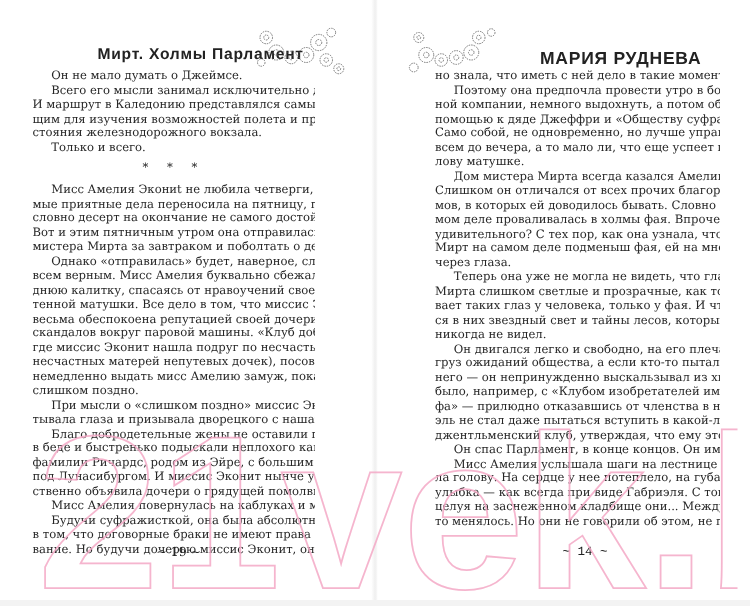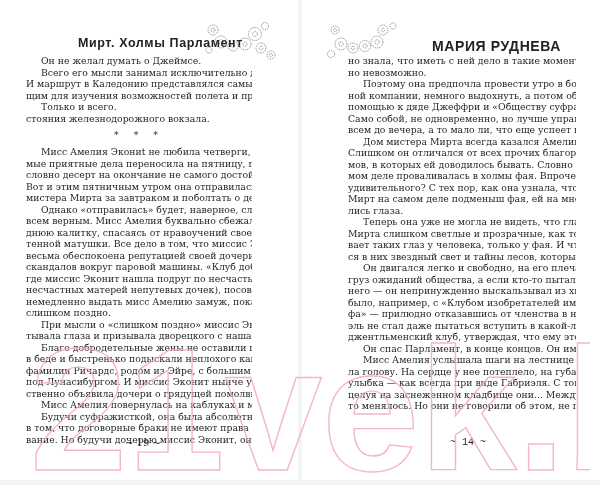--- a/index.html
+++ b/index.html
@@ -59,26 +59,26 @@
           <circle cx="52" cy="12" r="2.4"></circle>
         <circle cx="62" cy="4" r="3.5"></circle>
         <circle cx="58" cy="26" r="5"></circle>
           <circle cx="58" cy="26" r="1.8"></circle>
         <circle cx="68" cy="33" r="4"></circle>
           <circle cx="68" cy="33" r="1.5"></circle>
         <circle cx="6" cy="28" r="3"></circle>
       </g>
     </svg>
     <div class="text">
-      <span class="line indent last">Он не желал думать о Джеймсе.</span>
+      <span class="line indent last">Он не мало думать о Джеймсе.</span>
       <span class="line indent">Всего его мысли занимал исключительно дирижабль.</span>
       <span class="line">И маршрут в Каледонию представлялся самым подходя-</span>
       <span class="line">щим для изучения возможностей полета и проверки со-</span>
+      <span class="line last">стояния железнодорожного вокзала.</span>
       <span class="line indent last">Только и всего.</span>
-      <span class="line last">стояния железнодорожного вокзала.</span>
       <span class="line stars">* * *</span>
       <span class="line indent">Мисс Амелия Экониt не любила четверги, а потому са-</span>
       <span class="line">мые приятные дела переносила на пятницу, приберегая их</span>
       <span class="line">словно десерт на окончание не самого достойного ужина.</span>
       <span class="line">Вот и этим пятничным утром она отправилась навестить</span>
       <span class="line last">мистера Мирта за завтраком и поболтать о делах.</span>
       <span class="line indent">Однако «отправилась» будет, наверное, словом не со-</span>
       <span class="line">всем верным. Мисс Амелия буквально сбежала через за-</span>
       <span class="line">днюю калитку, спасаясь от нравоучений своей достопочт-</span>
       <span class="line">тенной матушки. Все дело в том, что миссис Эконит была</span>
@@ -120,37 +120,38 @@
         <circle cx="52" cy="20" r="6"></circle>
           <circle cx="52" cy="20" r="2.2"></circle>
         <circle cx="58" cy="8" r="5"></circle>
           <circle cx="58" cy="8" r="1.8"></circle>
         <circle cx="68" cy="4" r="3"></circle>
       </g>
     </svg>
     <div class="running-head">МАРИЯ РУДНЕВА</div>
     <div class="text">
       <span class="line">но знала, что иметь с ней дело в такие моменты решитель-</span>
-      <span class="line last">но невозможно.</span>
       <span class="line indent">Поэтому она предпочла провести утро в более прият-</span>
       <span class="line">ной компании, немного выдохнуть, а потом обратиться за</span>
       <span class="line">помощью к дяде Джеффри и «Обществу суфражисток».</span>
       <span class="line">Само собой, не одновременно, но лучше управиться со</span>
       <span class="line">всем до вечера, а то мало ли, что еще успеет прийти в го-</span>
+      <span class="line last">лову матушке.</span>
       <span class="line indent">Дом мистера Мирта всегда казался Амелии убежищем.</span>
       <span class="line">Слишком он отличался от всех прочих благородных до-</span>
       <span class="line">мов, в которых ей доводилось бывать. Словно она в са-</span>
       <span class="line">мом деле проваливалась в холмы фая. Впрочем, что тут</span>
       <span class="line">удивительного? С тех пор, как она узнала, что Габриэль</span>
       <span class="line">Мирт на самом деле подменыш фая, ей на многое откры-</span>
-      <span class="line last">лись глаза.</span>
+      <span class="line last">через глаза.</span>
       <span class="line indent">Теперь она уже не могла не видеть, что глаза мистера</span>
       <span class="line">Мирта слишком светлые и прозрачные, как топаз, не бы-</span>
       <span class="line">вает таких глаз у человека, только у фая. И что отражает-</span>
       <span class="line">ся в них звездный свет и тайны лесов, которых Габриэль</span>
+      <span class="line last">никогда не видел.</span>
       <span class="line indent">Он двигался легко и свободно, на его плечах не лежал</span>
       <span class="line">груз ожиданий общества, а если кто-то пытался давить на</span>
       <span class="line">него — он непринужденно выскальзывал из хватки. Как</span>
       <span class="line">было, например, с «Клубом изобретателей имени Н. Гра-</span>
       <span class="line">фа» — прилюдно отказавшись от членства в нем, Габри-</span>
       <span class="line">эль не стал даже пытаться вступить в какой-либо еще</span>
       <span class="line">джентльменский клуб, утверждая, что ему это не нужно.</span>
       <span class="line indent">Он спас Парламент, в конце концов. Он имел право</span>
       <span class="line indent">Мисс Амелия услышала шаги на лестнице и подня-</span>
       <span class="line">ла голову. На сердце у нее потеплело, на губах заиграла</span>

